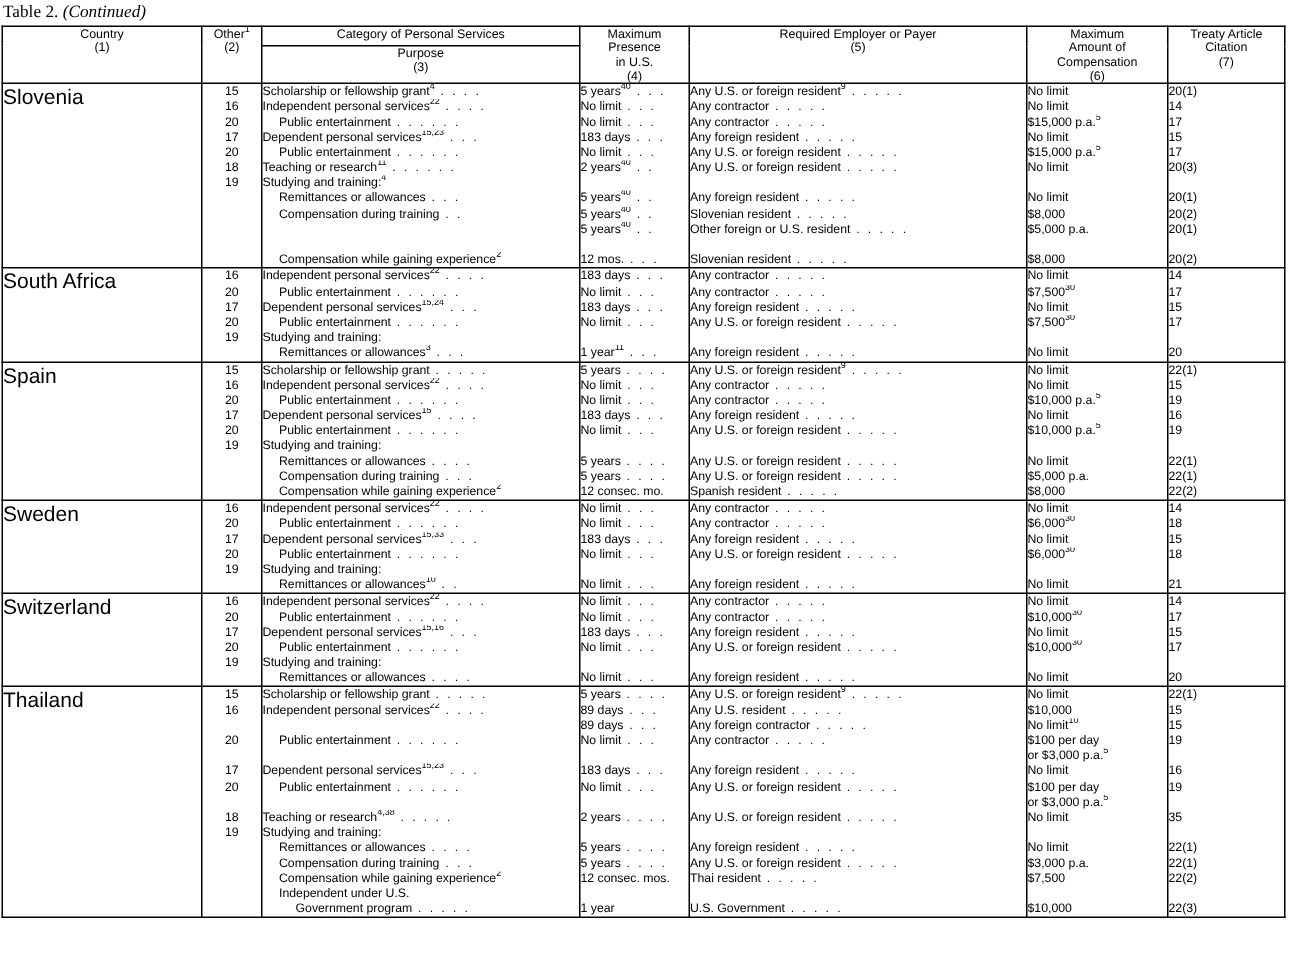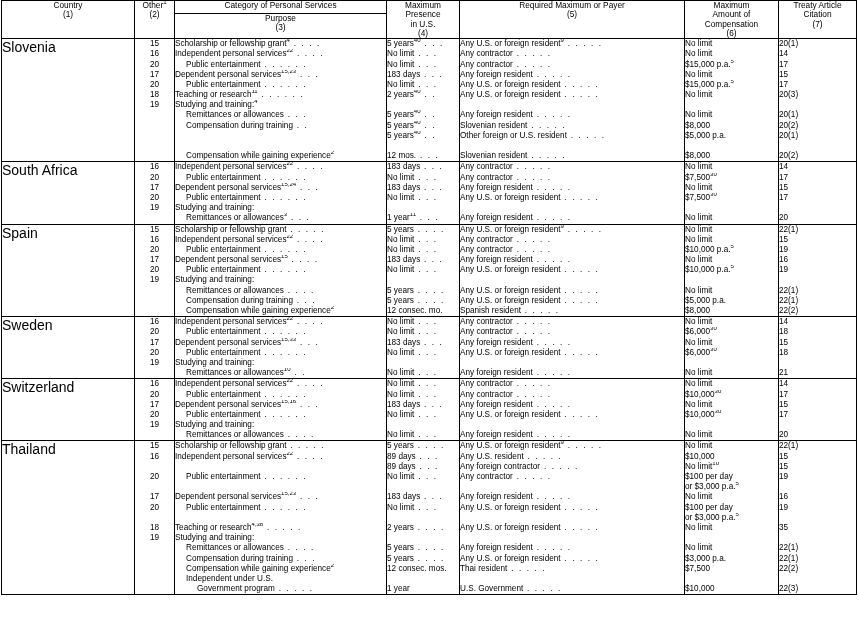--- a/index.html
+++ b/index.html
@@ -101,20 +101,24 @@
     letter-spacing: 1.6px;
     font-size: 8.2px;
   }
   .left4 { padding-left: 4px; }
 </style>
 </head>
 <body>
 
 <div class="page">
 
+  <div class="caption">
+    <span>Table 2.</span>
+    <span class="cont">(Continued)</span>
+  </div>
 
   <table class="main">
     <colgroup>
       <col style="width:133px">
       <col style="width:40px">
       <col style="width:212px">
       <col style="width:73px">
       <col style="width:225px">
       <col style="width:94px">
       <col style="width:78px">
@@ -131,21 +135,21 @@
           <div class="numline">(2)</div>
         </td>
         <td class="cat-top">Category of Personal Services</td>
         <td rowspan="2" class="vmid">
           <div>Maximum</div>
           <div>Presence</div>
           <div>in U.S.</div>
           <div class="numline">(4)</div>
         </td>
         <td rowspan="2" class="vmid">
-          <div>Required Maximum or Payer</div>
+          <div>Required Employer or Payer</div>
           <div class="numline">(5)</div>
         </td>
         <td rowspan="2" class="vmid">
           <div>Maximum</div>
           <div>Amount of</div>
           <div>Compensation</div>
           <div class="numline">(6)</div>
         </td>
         <td rowspan="2" class="vmid">
           <div>Treaty Article</div>

